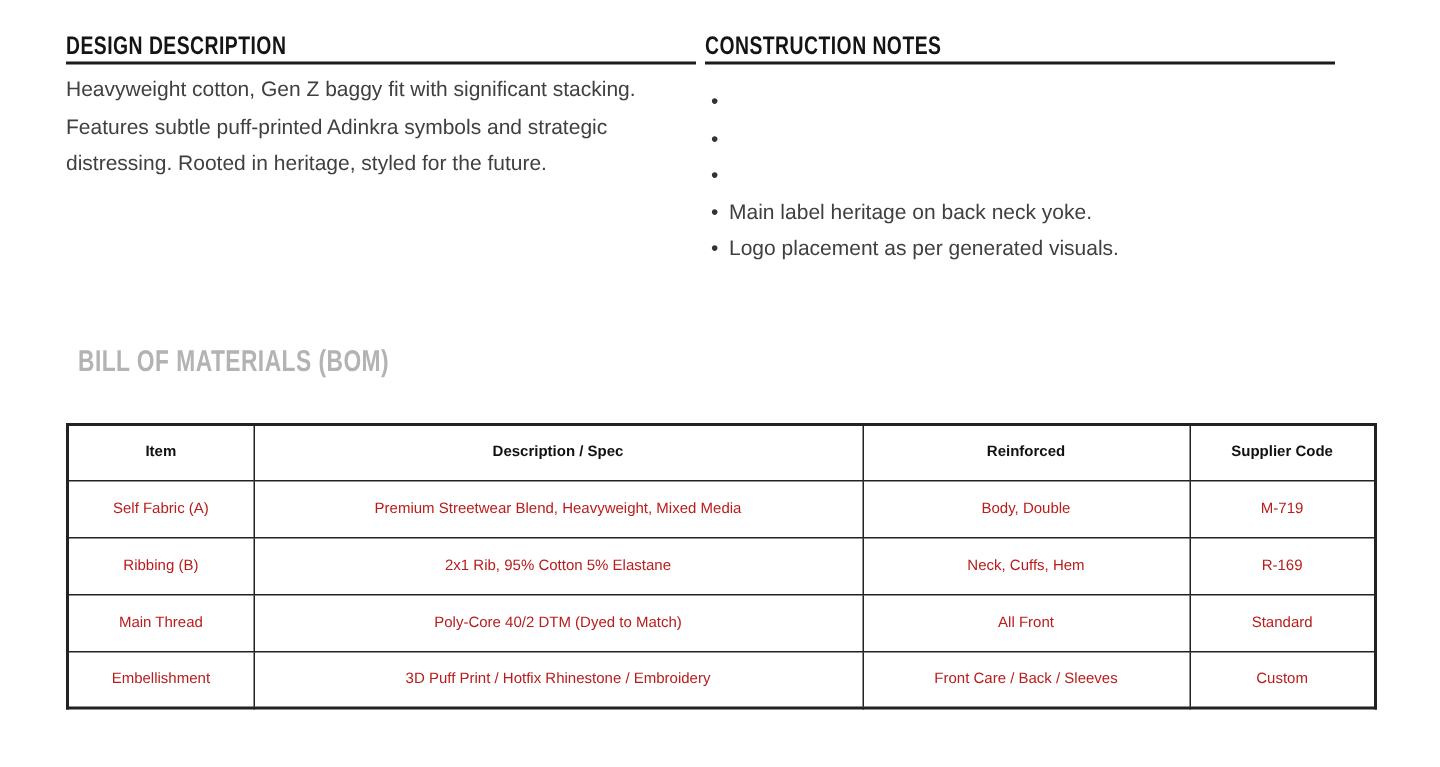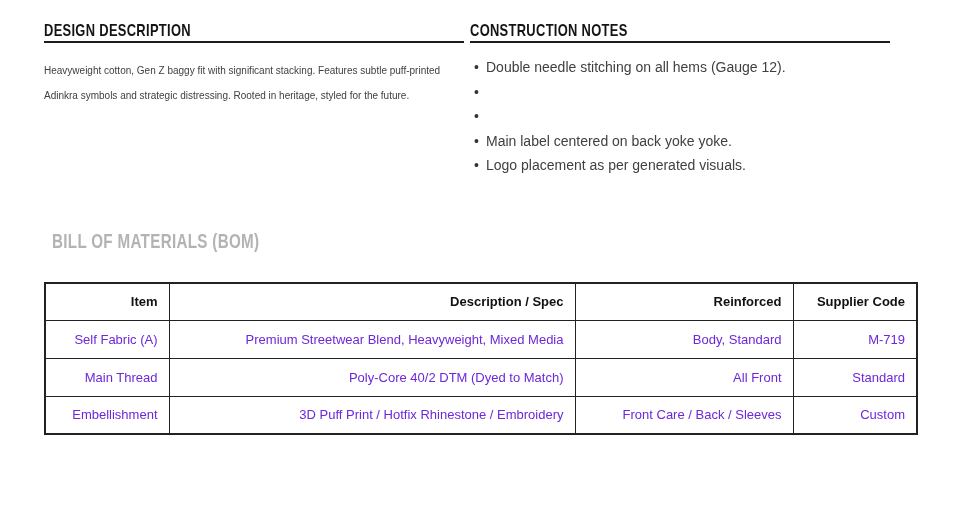--- a/index.html
+++ b/index.html
@@ -26,21 +26,21 @@
     font-size: 17px; line-height: 17px;
     font-weight: bold;
     color: #141414;
     letter-spacing: 0.4px;
     white-space: nowrap;
     transform: scaleX(0.76);
     transform-origin: left center;
   }
 
   
-  .desc-body { margin-top: 16px; font-size: 10px; line-height: 24.5px; color: #404040; }
+  .desc-body { margin-top: 4px; font-size: 14px; line-height: 24.5px; color: #404040; }
 
   
   .notes-list { margin-top: 12px; list-style: none; }
   .notes-list li { display: flex; font-size: 14px; line-height: 24.6px; color: #404040; }
   .bullet { width: 16px; padding-left: 4px; flex: 0 0 16px; color: #333333; }
 
   
   .bom-title {
     position: absolute; left: 52px; top: 230px;
     font-size: 20px; line-height: 22px;
@@ -56,28 +56,28 @@
   .bom-table {
     position: absolute; left: 44px; top: 282px;
     width: 872px;
     border-collapse: collapse;
     table-layout: fixed;
     background: #ffffff;
   }
   .bom-table th, .bom-table td {
     border: 1px solid #222222;
     padding: 0 11px;
-    font-size: 13px;
-    text-align: right;
+    font-size: 10px;
+    text-align: center;
     vertical-align: middle;
     white-space: nowrap;
     overflow: hidden;
   }
   .bom-table th { height: 37px; font-weight: bold; color: #111111; }
-  .bom-table td { height: 38px; color: #6d28d9; }
+  .bom-table td { height: 38px; color: #b91c1c; }
   .bom-table { border: 2px solid #222222; }
   .col-item { width: 124px; }
   .col-desc { width: 406px; }
   .col-place { width: 218px; }
   .col-supplier { width: 124px; }
 </style>
 </head>
 <body>
 
 <div class="page">
@@ -89,31 +89,30 @@
     <div class="desc-body">Heavyweight cotton, Gen Z baggy fit with significant stacking. Features subtle puff-printed Adinkra symbols and strategic distressing. Rooted in heritage, styled for the future.</div>
   </div>
 
   <div class="section section-right">
     <div class="section-header">
       <span class="section-title">CONSTRUCTION NOTES</span>
     </div>
     <ul class="notes-list">
       <li>
         <span class="bullet">•</span>
-        <span>Double needle stitching on all hems (Gauge 12).</span>
       </li>
       <li>
         <span class="bullet">•</span>
       </li>
       <li>
         <span class="bullet">•</span>
       </li>
       <li>
         <span class="bullet">•</span>
-        <span>Main label centered on back yoke yoke.</span>
+        <span>Main label heritage on back neck yoke.</span>
       </li>
       <li>
         <span class="bullet">•</span>
         <span>Logo placement as per generated visuals.</span>
       </li>
     </ul>
   </div>
 
   <div class="bom-title">BILL OF MATERIALS (BOM)</div>
 
@@ -129,22 +128,28 @@
         <th>Item</th>
         <th>Description / Spec</th>
         <th>Reinforced</th>
         <th>Supplier Code</th>
       </tr>
     </thead>
     <tbody>
       <tr>
         <td>Self Fabric (A)</td>
         <td>Premium Streetwear Blend, Heavyweight, Mixed Media</td>
-        <td>Body, Standard</td>
+        <td>Body, Double</td>
         <td>M-719</td>
+      </tr>
+      <tr>
+        <td>Ribbing (B)</td>
+        <td>2x1 Rib, 95% Cotton 5% Elastane</td>
+        <td>Neck, Cuffs, Hem</td>
+        <td>R-169</td>
       </tr>
       <tr>
         <td>Main Thread</td>
         <td>Poly-Core 40/2 DTM (Dyed to Match)</td>
         <td>All Front</td>
         <td>Standard</td>
       </tr>
       <tr>
         <td>Embellishment</td>
         <td>3D Puff Print / Hotfix Rhinestone / Embroidery</td>

